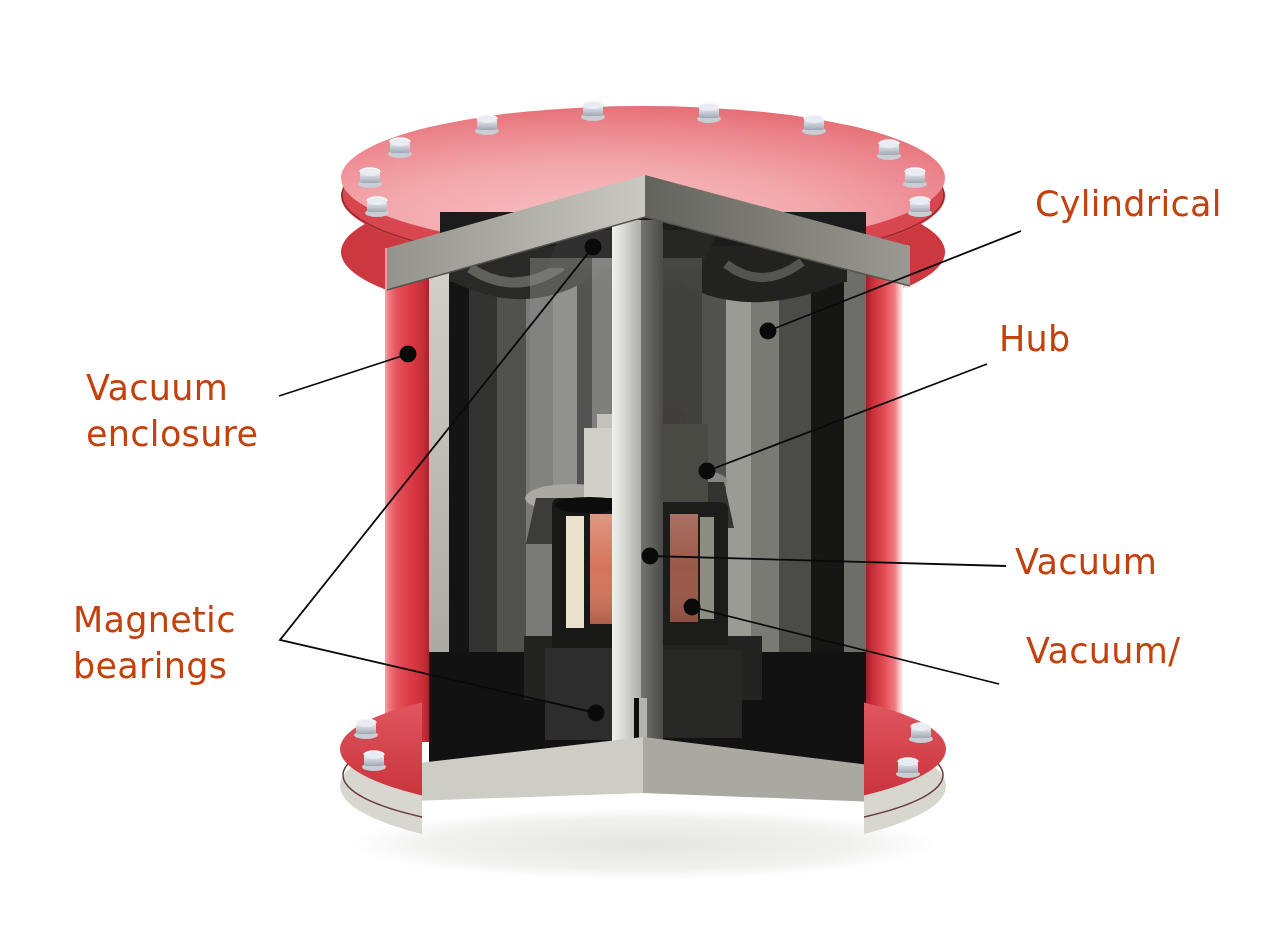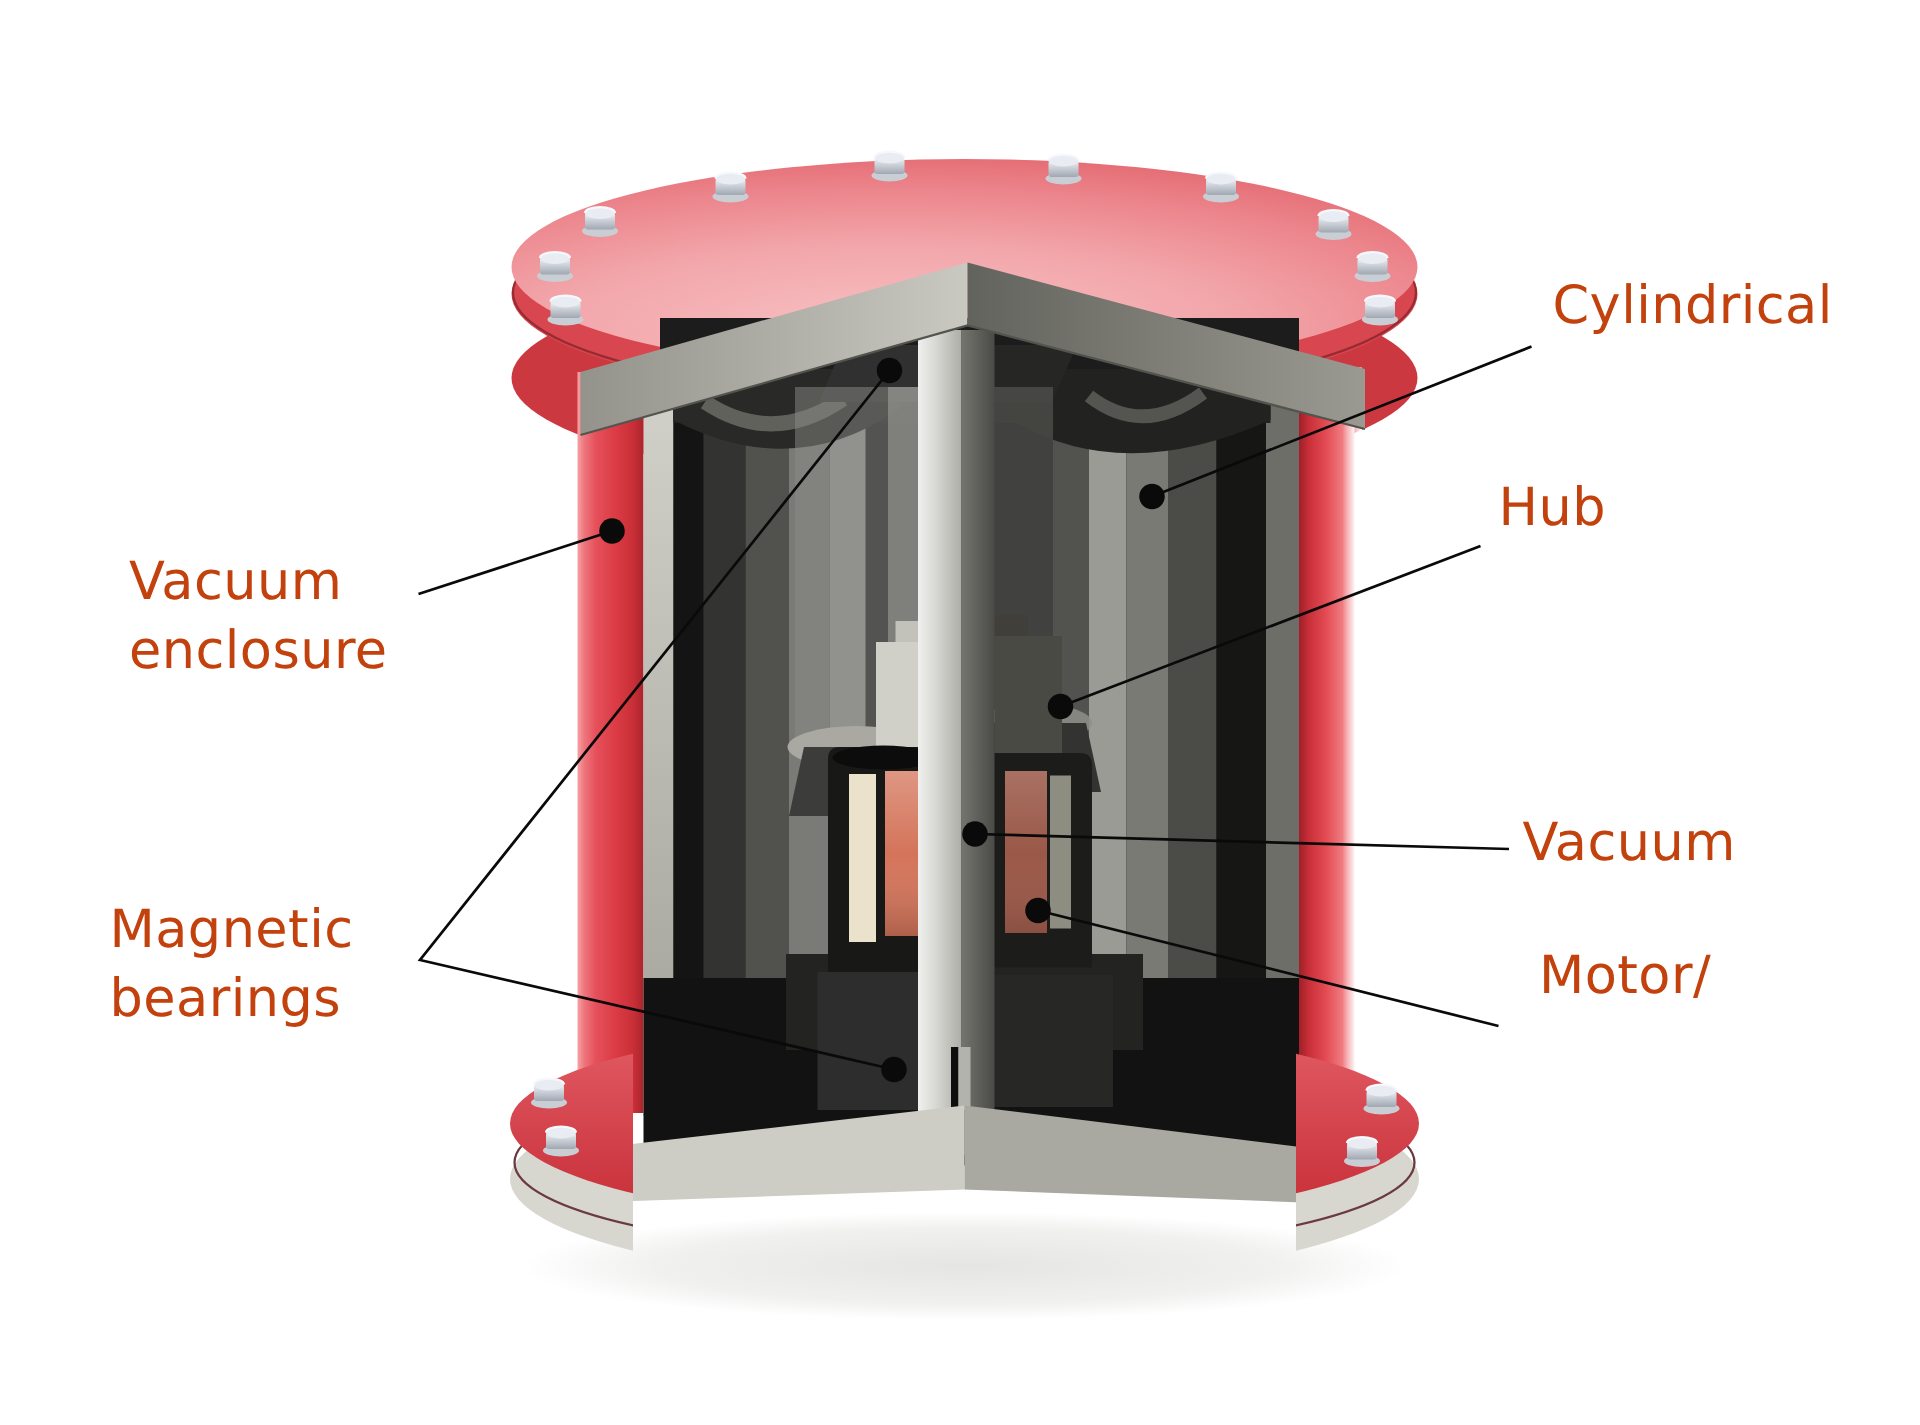--- a/index.html
+++ b/index.html
@@ -248,16 +248,16 @@
 <div class="label" style="left:1035px;top:181px">
   <div>Cylindrical</div>
 </div>
 <div class="label" style="left:999px;top:316px">
   <div>Hub</div>
 </div>
 <div class="label" style="left:1015px;top:539px">
   <div>Vacuum</div>
 </div>
 <div class="label" style="left:1026px;top:628px">
-  <div>Motor/</div>
+  <div>Vacuum/</div>
 </div>
 
 </div>
 
 </body></html>

